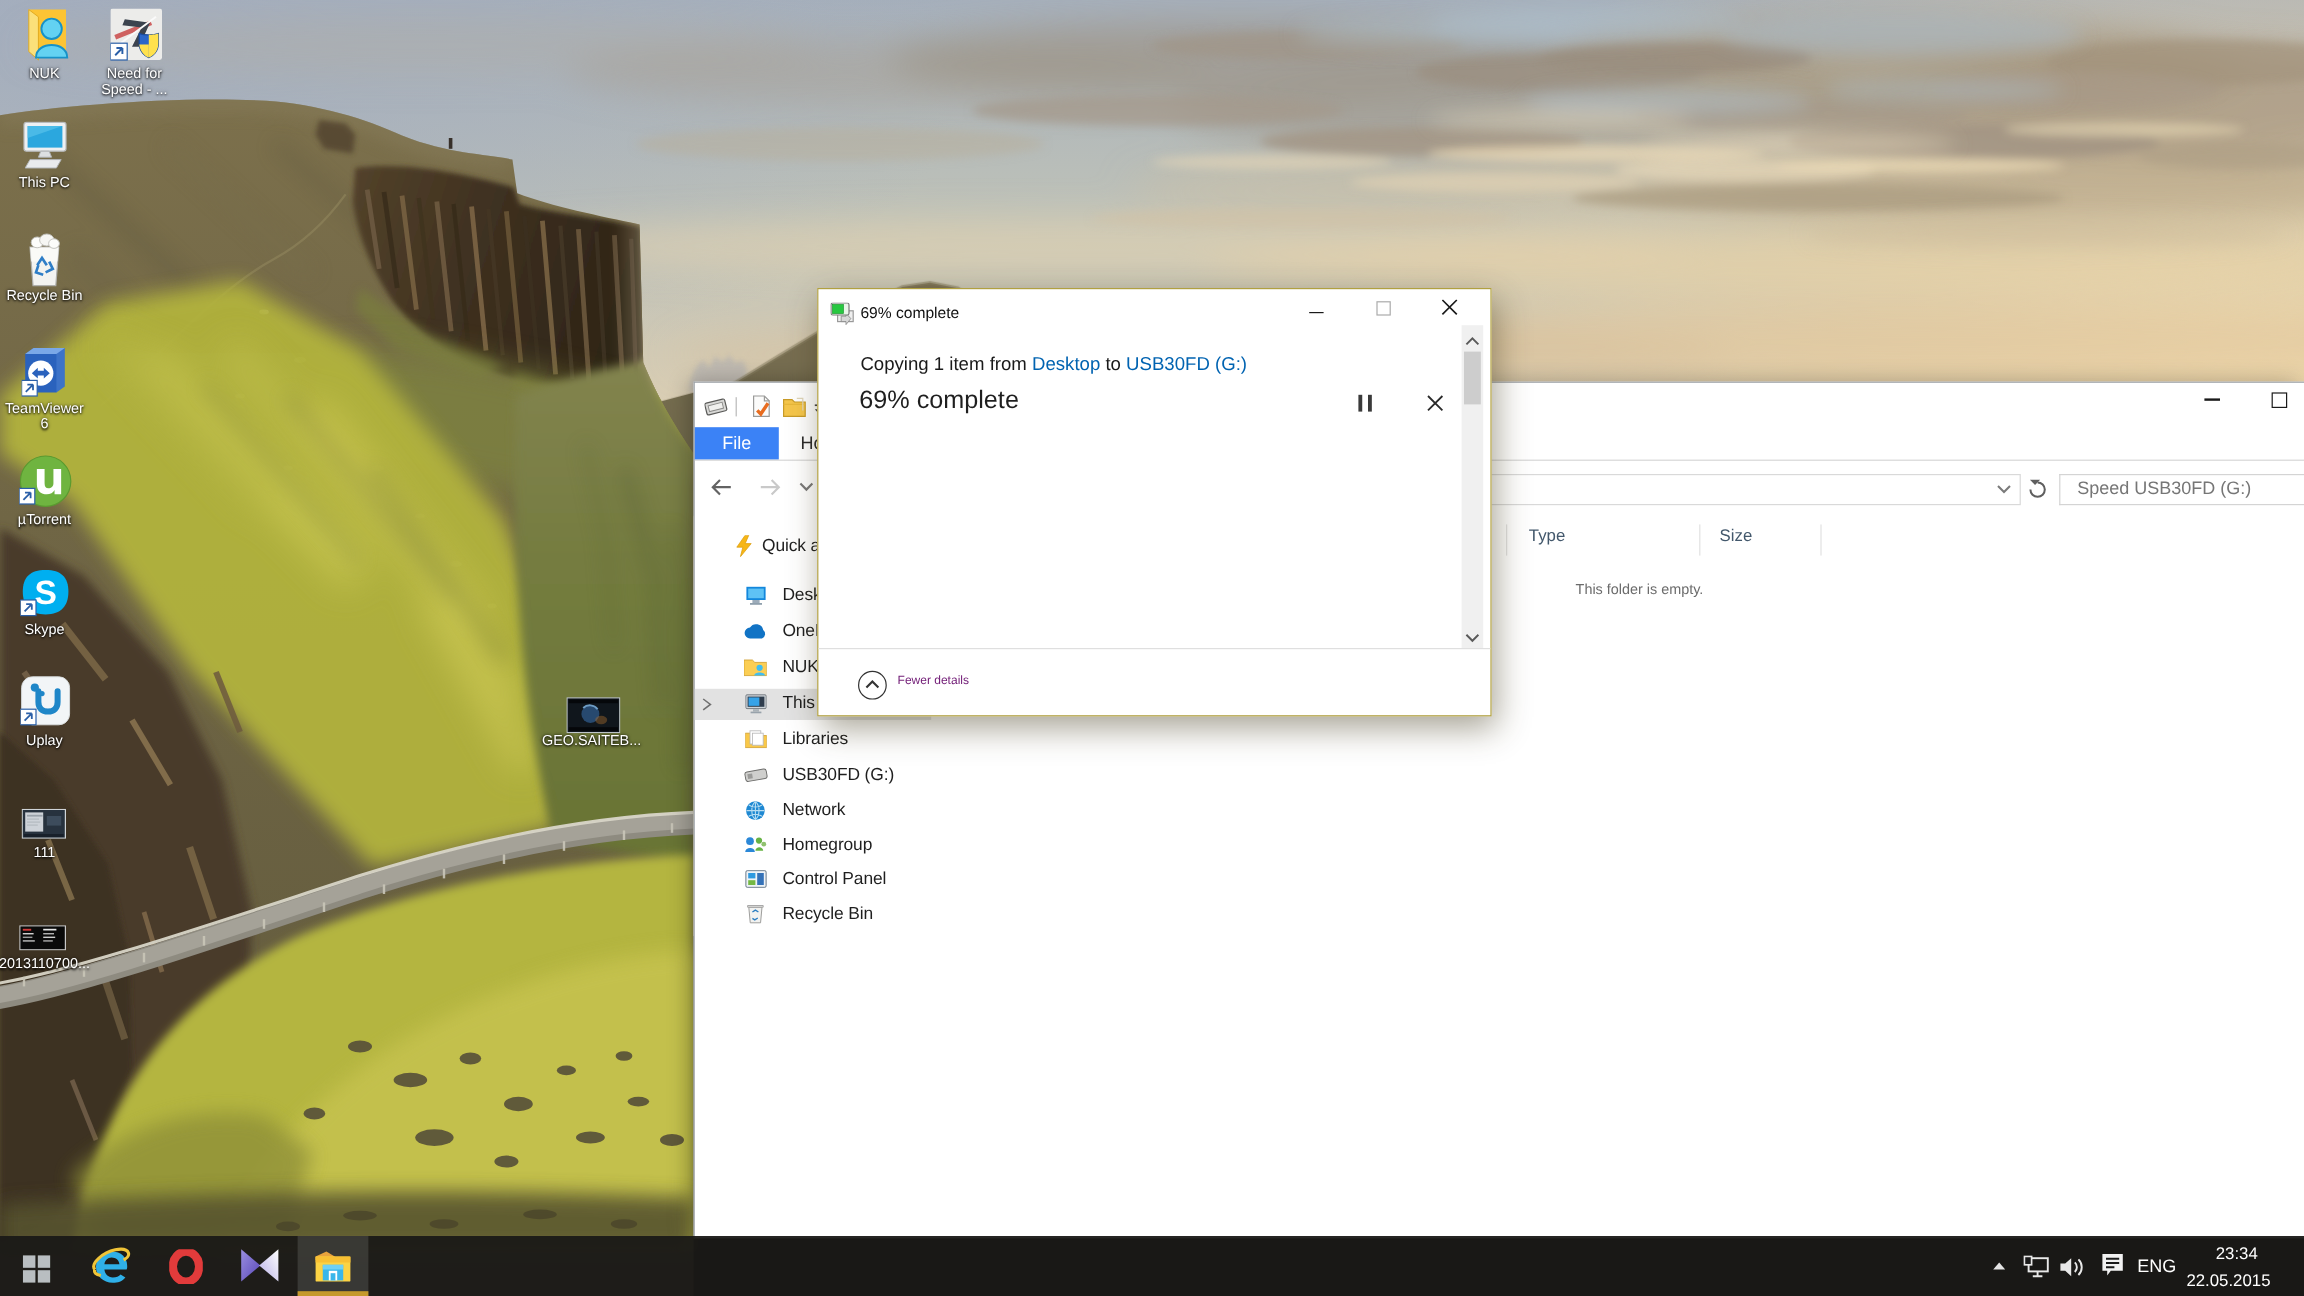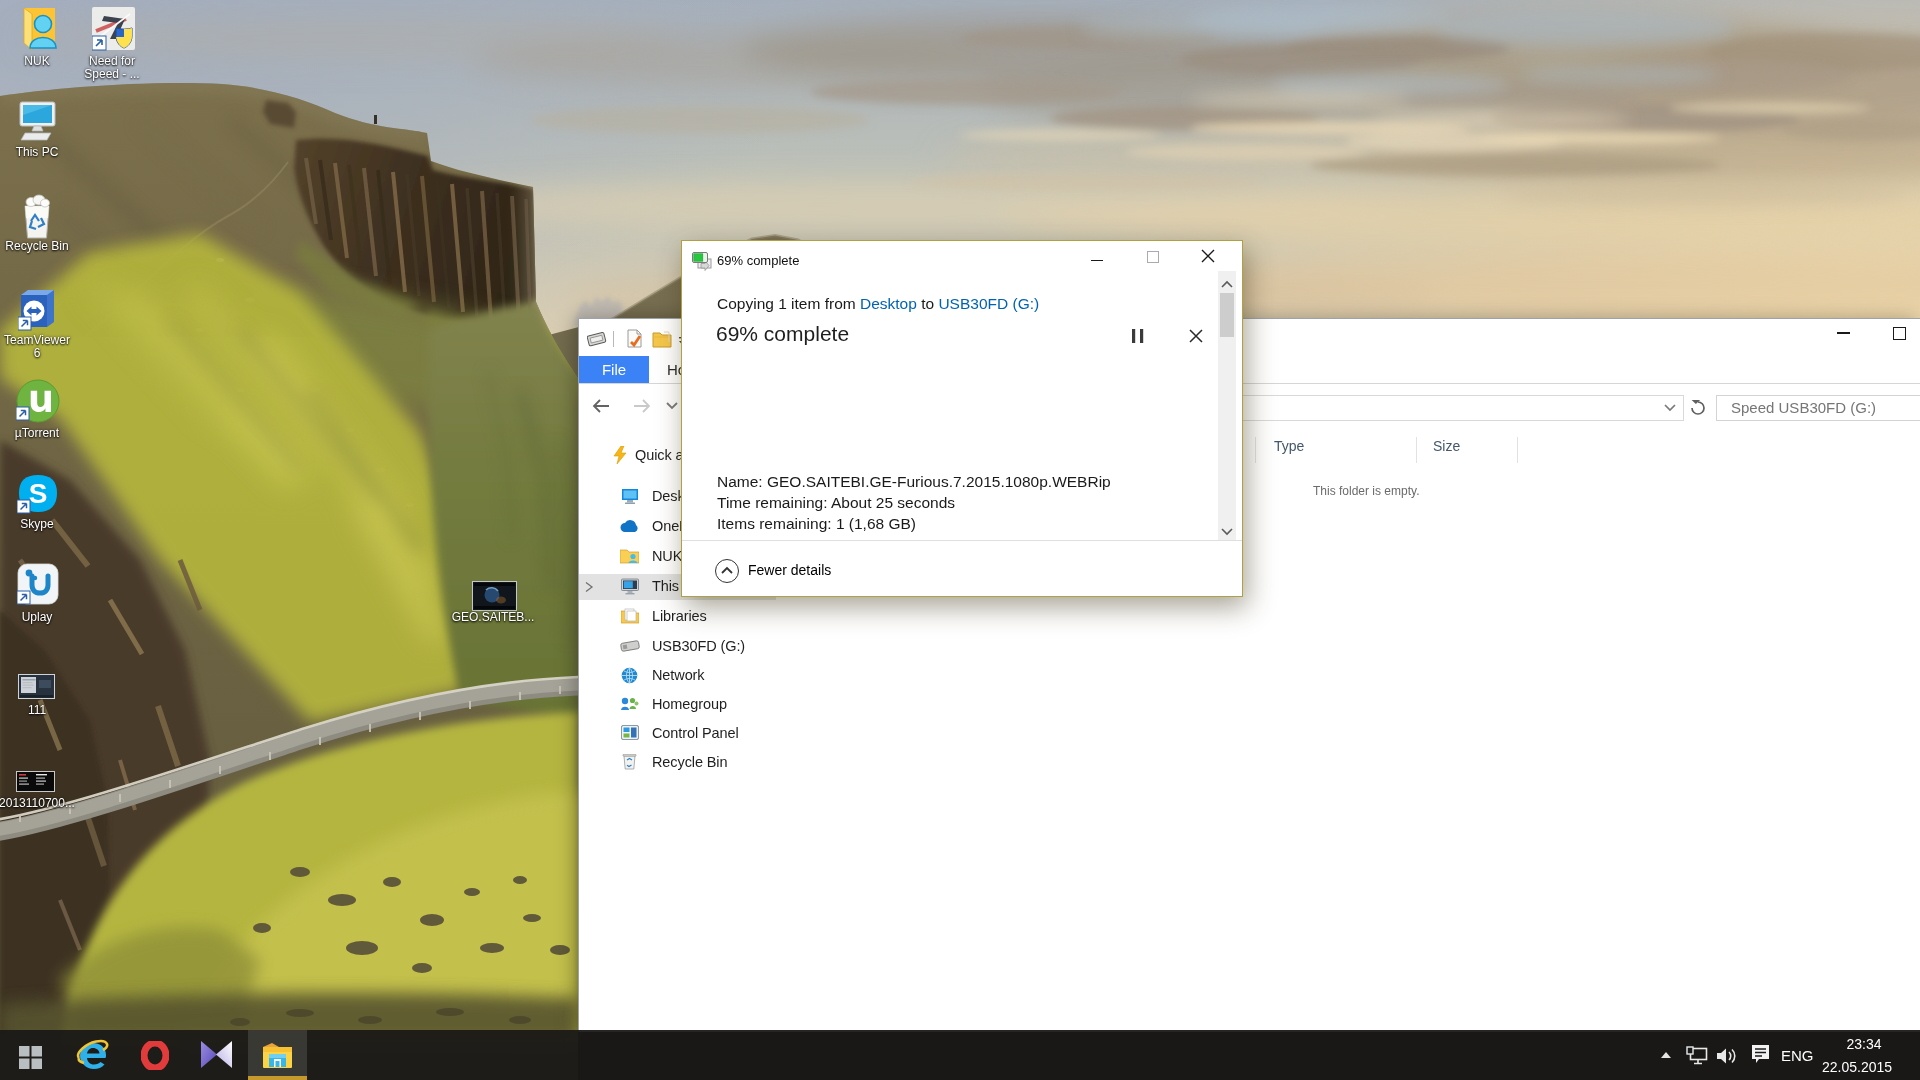--- a/index.html
+++ b/index.html
@@ -423,37 +423,36 @@
  <div class="abs" style="left:34px;top:81px;font-size:21px;color:#1f1f1f">69% complete</div>
  <svg class="abs" style="left:448px;top:87px" width="17" height="16" viewBox="0 0 17 16">
       <rect x="2" y="1" width="3.2" height="14" fill="#3a3a3a"></rect>
       <rect x="10" y="1" width="3.2" height="14" fill="#3a3a3a"></rect>
     </svg>
  <svg class="abs" style="left:506px;top:87px" width="16" height="16" viewBox="0 0 16 16">
       <path d="M2,2 L14,14 M14,2 L2,14" stroke="#2a2a2a" stroke-width="1.5"></path>
     </svg>
 
 
- <div class="abs" style="left:35px;top:230px;font-size:15.5px;color:#1a1a1a;line-height:21px">Name: GEO.SAITEBI.GE-Furious.7.2015.1080p.WEBRip<br>Time remaining: About 25 seconds<br>Items remaining: 1 (1,68 GB)</div>
 
  <div class="abs" style="left:536px;top:30px;width:18px;height:269px;background:#f0f0f0"></div>
  <svg class="abs" style="left:536px;top:38px" width="18" height="12" viewBox="0 0 18 12">
       <path d="M4,8 L9,3 L14,8" stroke="#5a5a5a" stroke-width="1.6" fill="none"></path>
     </svg>
  <svg class="abs" style="left:536px;top:285px" width="18" height="12" viewBox="0 0 18 12">
       <path d="M4,3 L9,8 L14,3" stroke="#5a5a5a" stroke-width="1.6" fill="none"></path>
     </svg>
  <div class="abs" style="left:538px;top:52px;width:14px;height:44px;background:#cdcdcd"></div>
 
  <div class="abs" style="left:0;top:299px;width:560px;height:1px;background:#dfdfdf"></div>
  <div class="abs" style="left:33px;top:318px;width:24px;height:24px;border:1.6px solid #333;border-radius:50%;box-sizing:border-box"></div>
  <svg class="abs" style="left:33px;top:318px" width="24" height="24" viewBox="0 0 24 24">
       <path d="M7,14 L12,9 L17,14" stroke="#333" stroke-width="1.8" fill="none"></path>
     </svg>
- <div class="abs" style="left:66px;top:321px;font-size:14px;color:#000000">Fewer details</div>
+ <div class="abs" style="left:66px;top:321px;font-size:10px;color:#701a75">Fewer details</div>
 </div>
 
 <svg class="abs" style="left:17px;top:5px" width="42" height="46" viewBox="0 0 42 46">
  <path d="M7,3 L38,3 L38,40 L14,40 Z" fill="#fcc434"></path>
  <path d="M7,3 L15,9 L15,45 L7,38 Z" fill="#fbe07a" stroke="#e0a81e" stroke-width="0.8"></path>
  <circle cx="26" cy="19" r="8.5" fill="#63d2f2" stroke="#1792c8" stroke-width="1.6"></circle>
  <path d="M13,43 C13,29 39,29 39,43 Z" fill="#63d2f2" stroke="#1792c8" stroke-width="1.6"></path>
 </svg>
 <div class="dlabel abs" style="left:-5px;top:55px;width:84px">NUK</div>
 <svg class="abs" style="left:92px;top:7px" width="44" height="44" viewBox="0 0 44 44">

